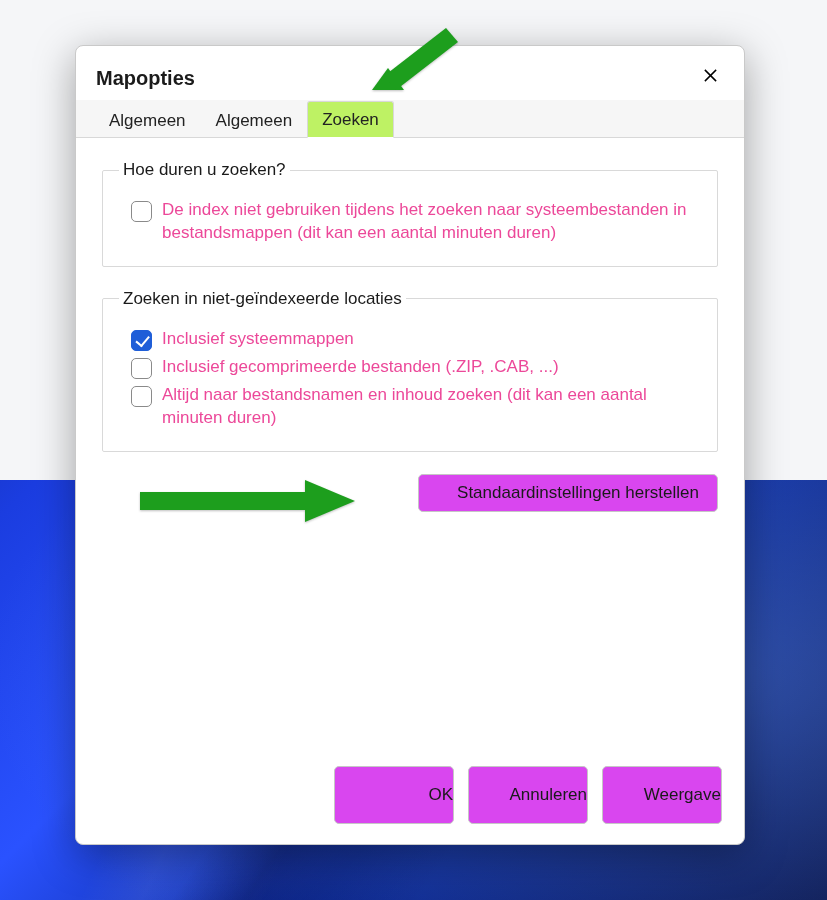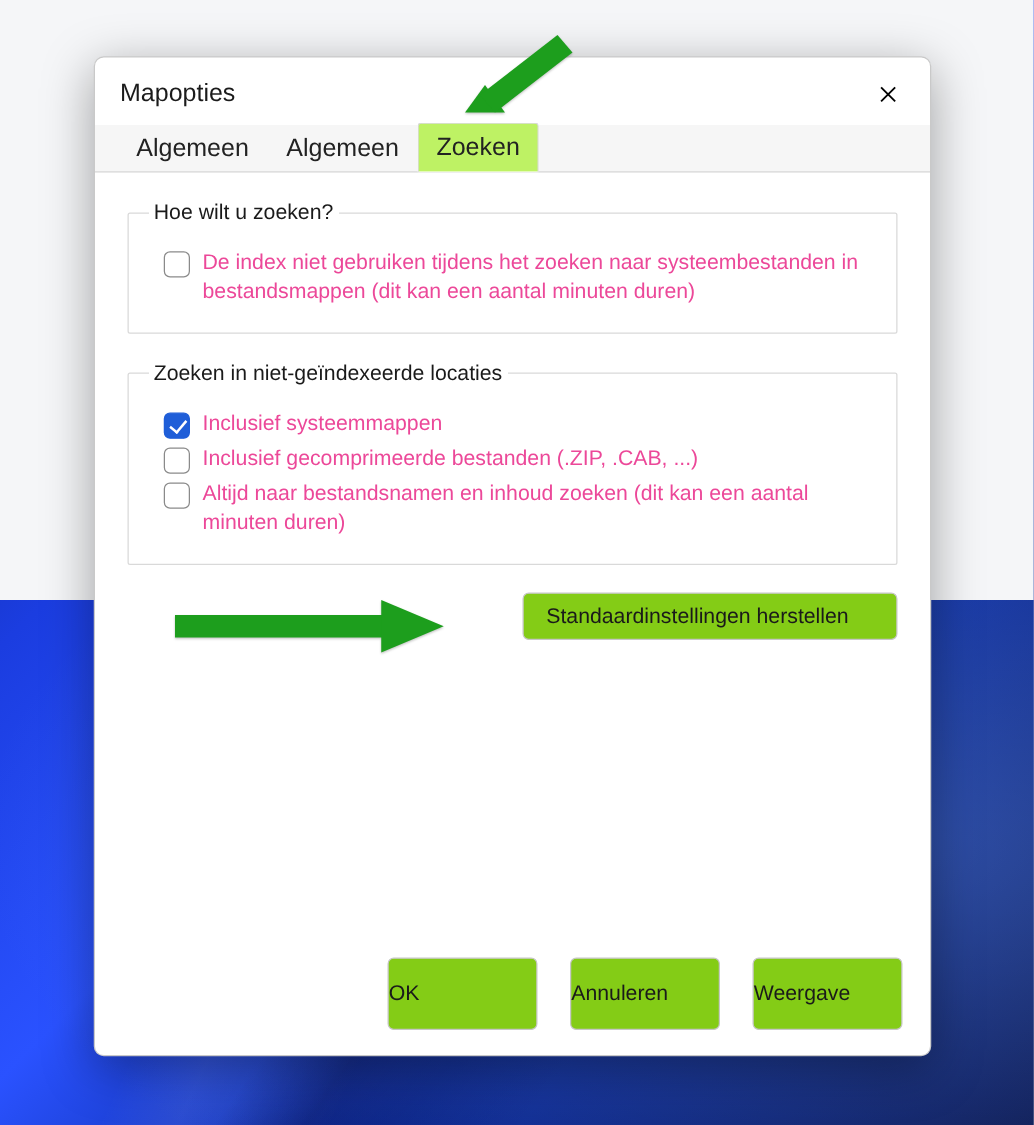--- a/index.html
+++ b/index.html
@@ -28,22 +28,23 @@
     left: 75px; top: 45px;
     width: 670px; height: 800px;
     background: #ffffff;
     border: 1px solid #c9c9c9;
     border-radius: 8px;
     box-shadow: 0 10px 40px rgba(0,0,0,0.35);
     display: flex; flex-direction: column;
   }
 
   .titlebar {
-    display: flex; align-items: center;
+    display: flex; align-items: flex-end;
     padding: 14px 16px 10px 20px;
+    font-weight: bold;
   }
   .titlebar .title {
     font-size: 20px; color: #1b1b1b;
   }
   .titlebar .spacer { flex: 1; }
   .close-btn {
     width: 36px; height: 30px;
     display: flex; align-items: center; justify-content: center;
     border-radius: 4px; cursor: pointer;
   }
@@ -52,21 +53,21 @@
   .tabstrip {
     display: flex; align-items: flex-end;
     padding-left: 18px;
     background: #f6f6f6;
     border-bottom: 1px solid #d8d8d8;
     gap: 0;
     height: 38px;
   }
   .tab {
     padding: 8px 14px 7px 14px;
-    font-size: 20px; color: #222;
+    font-size: 17px; color: #222;
     border: 1px solid transparent;
     border-bottom: none;
     position: relative; top: 1px;
     cursor: pointer;
   }
   .tab.active {
     background: #bef264;
     border-color: #d8d8d8;
     border-bottom: 1px solid #fff;
     border-radius: 3px 3px 0 0;
@@ -116,30 +117,29 @@
     border-width: 0 2.5px 2.5px 0;
     transform: rotate(40deg) translateY(-1px);
   }
   .checklabel { cursor: pointer; }
 
   .restore-row {
     display: flex; justify-content: flex-end;
     margin-top: 18px;
   }
   .btn {
-    background: #84cc16;
+    background: #d946ef;
     border: 1px solid #c6c6c6;
     border-radius: 5px;
     padding: 8px 18px;
     font-size: 17px;
     color: #1a1a1a;
     cursor: pointer;
     min-width: 110px;
-    text-align: left;
-    margin-left: 12px;
+    text-align: right;
   }
 
   .footer {
     display: flex; justify-content: flex-end; gap: 14px;
     padding: 14px 22px 20px 22px;
   }
   .footer .btn { min-width: 120px; padding: 18px 0; }
 
   
   .arrow {
@@ -169,21 +169,21 @@
 
   <div class="tabstrip" data-name="tab-strip">
     <div class="tab" data-name="tab-general">Algemeen</div>
     <div class="tab" data-name="tab-view">Algemeen</div>
     <div class="tab active" data-name="tab-search">Zoeken</div>
   </div>
 
   <div class="content" data-name="tab-content-search">
 
     <fieldset data-name="group-how-to-search">
-      <legend data-name="group-how-to-search-legend">Hoe wilt u zoeken?</legend>
+      <legend data-name="group-how-to-search-legend">Hoe duren u zoeken?</legend>
       <div class="checkrow" data-name="option-do-not-use-index">
         <div class="checkbox" data-name="checkbox-do-not-use-index"></div>
         <div class="checklabel" data-name="label-do-not-use-index">De index niet gebruiken tijdens het zoeken naar systeembestanden in bestandsmappen (dit kan een aantal minuten duren)</div>
       </div>
     </fieldset>
 
     <fieldset data-name="group-non-indexed">
       <legend data-name="group-non-indexed-legend">Zoeken in niet-geïndexeerde locaties</legend>
 
       <div class="checkrow" data-name="option-include-system-folders">

